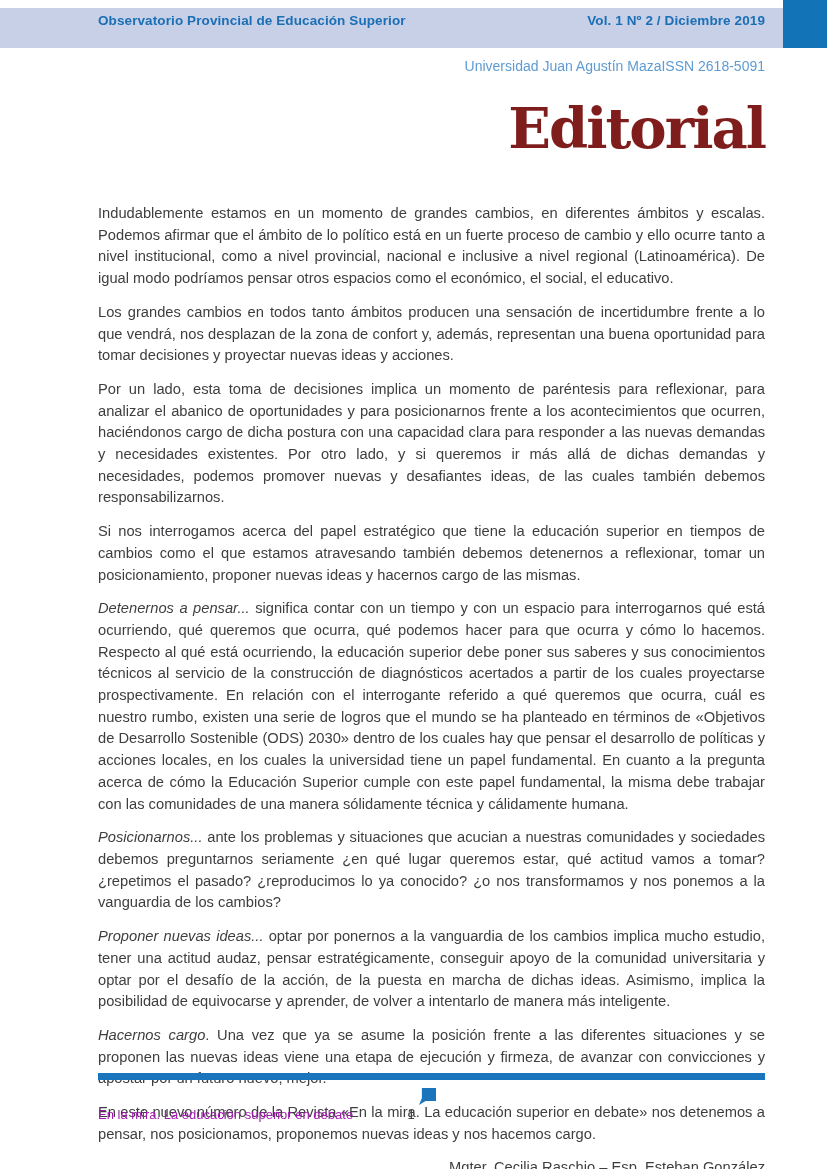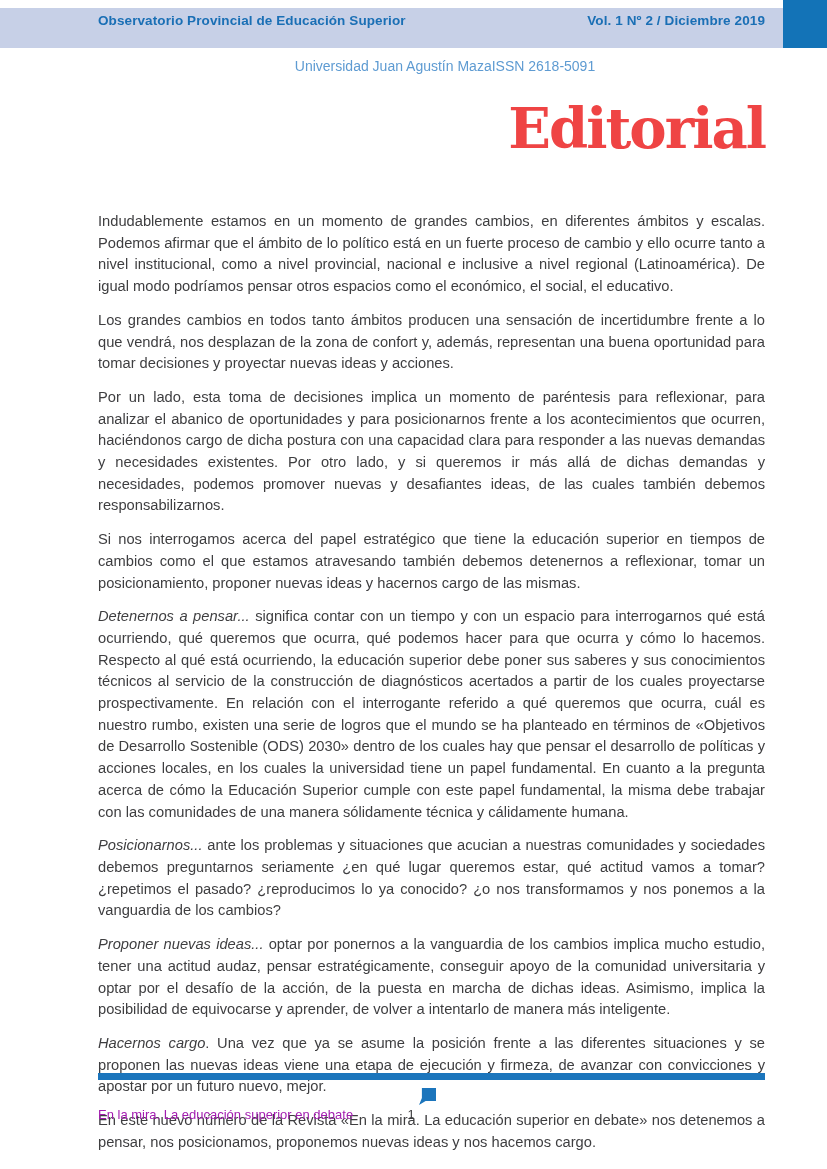--- a/index.html
+++ b/index.html
@@ -36,53 +36,53 @@
     position: absolute;
     left: 783px; top: 0;
     width: 44px; height: 48px;
     background: #1373b7;
   }
   .subheader {
     position: absolute;
     left: 98px; right: 62px; top: 58px;
     display: flex;
     align-items: center;
-    justify-content: center;
+    justify-content: flex-end;
     margin-left: 27px;
   }
   .subheader span {
     color: #5e9bd2;
     font-size: 14px;
     white-space: nowrap;
   }
 
   
   .doc-title {
     position: absolute;
     right: 62px; top: 98px;
     font-family: "DejaVu Serif", serif;
     font-weight: bold;
     font-size: 56px;
     line-height: 1.1;
     letter-spacing: -2px;
-    color: #ef4444;
+    color: #7f1d1d;
     white-space: nowrap;
   }
 
   
   .body-col {
     position: absolute;
     left: 98px; top: 203px;
     width: 667px;
     color: #3e3e40;
     font-size: 14.7px;
     line-height: 21.7px;
     text-align: justify;
   }
-  .body-col p { margin: 8px 0 12px 0; }
+  .body-col p { margin: 0 0 12px 0; }
   .body-col p em { font-style: italic; }
   .signature {
     margin-top: 12px;
     text-align: right;
     font-size: 14.7px;
     color: #3e3e40;
   }
 
   
   .rule {

